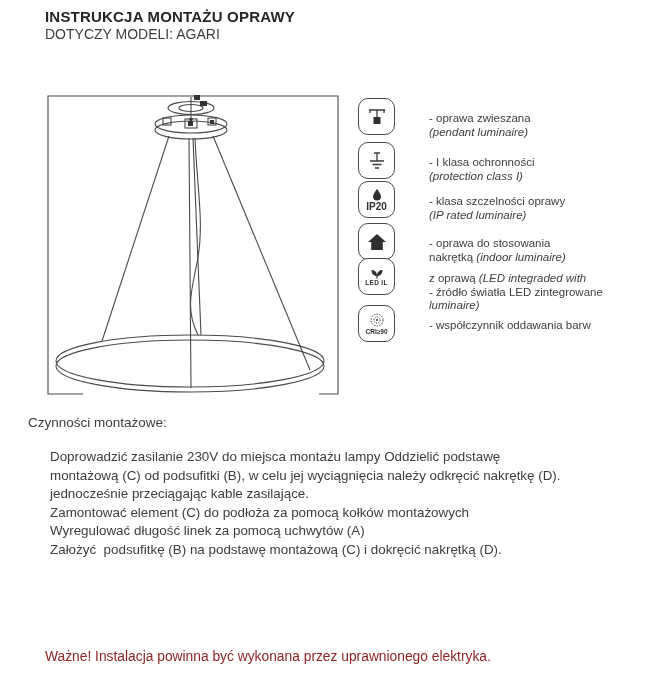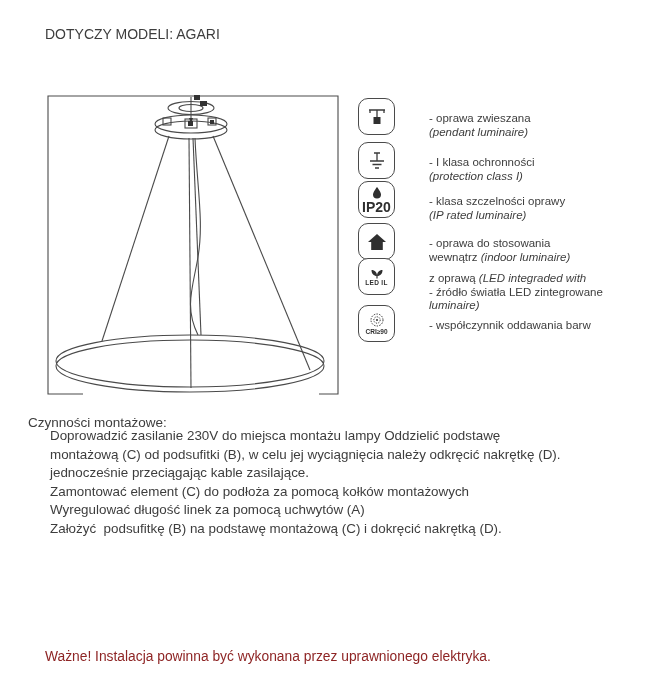--- a/index.html
+++ b/index.html
@@ -13,42 +13,43 @@
 
   
   .diagram{position:absolute;left:45px;top:92px;width:300px;height:312px;}
 
   
   .legend-row{position:absolute;left:358px;display:flex;align-items:flex-start;}
   .icon-box{width:37px;height:37px;border:1.4px solid #4a4a4a;border-radius:10px;
             box-sizing:border-box;display:flex;flex-direction:column;align-items:center;
             justify-content:center;flex:0 0 auto;background:#fff;}
   .icon-caption{font-weight:bold;color:#2e2e2e;line-height:1;margin-top:1px;white-space:pre;}
-  .cap-ip{font-size:14px;}
+  .cap-ip{font-size:10px;}
   .cap-led{font-size:6.5px;letter-spacing:.3px;}
   .cap-cri{font-size:6.5px;}
   .legend-text{margin-left:34px;margin-top:14px;font-size:11.5px;line-height:13.5px;color:#3d3d3d;}
   .legend-line{white-space:pre;}
   .legend-line .en{font-style:italic;}
 
   
   .steps-heading{position:absolute;left:28px;top:415px;font-size:13.5px;color:#3d3d3d;white-space:pre;}
-  .steps{position:absolute;left:50px;top:427px;font-size:13.4px;line-height:18.6px;color:#3d3d3d;}
+  .steps{position:absolute;left:50px;top:448px;font-size:13.4px;line-height:18.6px;color:#3d3d3d;}
   .step-line{white-space:pre;}
 
   
   .warning{position:absolute;left:45px;top:649px;font-size:13.8px;color:#8e2525;white-space:pre;}
 
   svg{display:block;}
 </style>
 </head>
 <body>
 
 <div class="page">
 
+  <div class="title">INSTRUKCJA MONTAŻU OPRAWY</div>
   <div class="subtitle">DOTYCZY MODELI: AGARI</div>
 
   <div class="diagram">
     <svg width="300" height="312" viewBox="0 0 300 312">
       <g stroke="#4a4a4a" stroke-width="1.1" fill="none">
 
         <path d="M38,302 H3 V4 H293 V302 H274"></path>
 
         <path d="M124,44 L57,249"></path>
         <path d="M168,44 L265,278"></path>
@@ -122,21 +123,21 @@
   </div>
 
   <div class="legend-row" style="top:223px">
     <div class="icon-box">
       <svg width="22" height="22" viewBox="0 0 22 22">
         <polygon points="11,3 20,11 16.8,11 16.8,19 5.2,19 5.2,11 2,11" fill="#2f2f2f"></polygon>
       </svg>
     </div>
     <div class="legend-text">
       <div class="legend-line"><span>- oprawa do stosowania</span><span class="en"></span></div>
-      <div class="legend-line"><span>wewnątrz </span><span class="en">(indoor luminaire)</span></div>
+      <div class="legend-line"><span>nakrętką </span><span class="en">(indoor luminaire)</span></div>
     </div>
   </div>
 
   <div class="legend-row" style="top:258px">
     <div class="icon-box">
       <svg width="18" height="13" viewBox="0 0 18 13">
         <g fill="#2f2f2f">
           <path d="M9,10 C5.5,10 3.5,7.5 3.5,4 C7,4 9,6.5 9,10 Z"></path>
           <path d="M9,10 C12.5,10 14.5,7.5 14.5,4 C11,4 9,6.5 9,10 Z"></path>
         </g>

